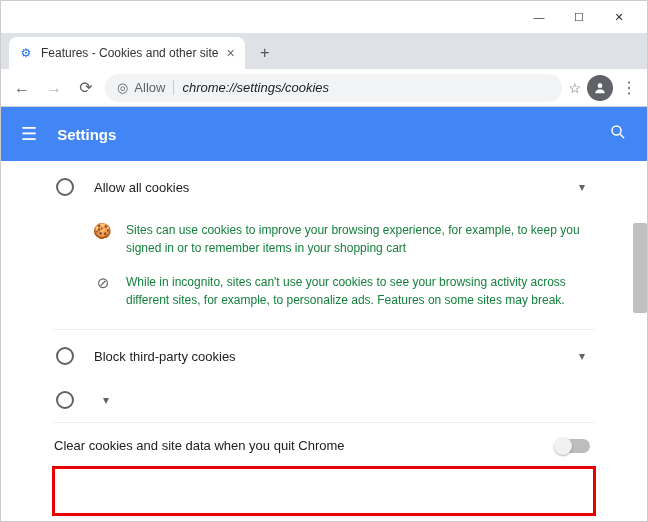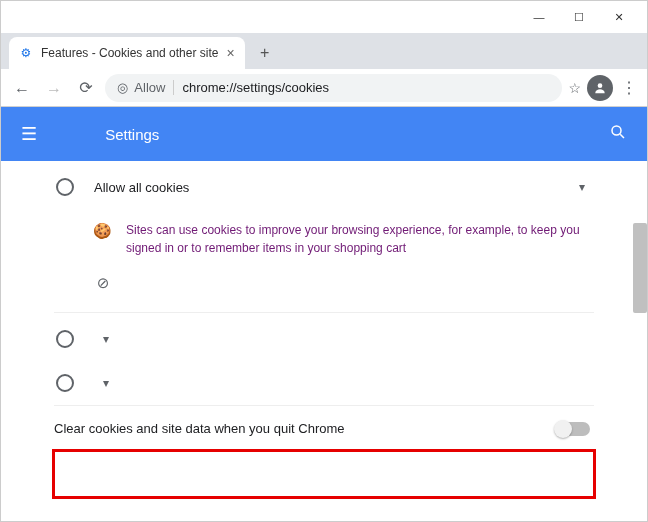--- a/index.html
+++ b/index.html
@@ -12,44 +12,44 @@
 .tab { background: #fff; height: 32px; min-width: 200px; border-radius: 8px 8px 0 0; display: flex; align-items: center; padding: 0 10px; gap: 8px; font-size: 12px; color: #333; }
 .tab-icon { width: 14px; height: 14px; display: flex; align-items: center; justify-content: center; color: #1a73e8; }
 .tab-close { margin-left: auto; font-size: 14px; color: #666; }
 .newtab { width: 28px; height: 28px; display: flex; align-items: center; justify-content: center; font-size: 16px; color: #555; margin-left: 6px; margin-bottom: 2px; }
 
 .addrbar { height: 38px; background: #fff; display: flex; align-items: center; border-bottom: 1px solid #d0d0d0; padding: 0 8px; gap: 6px; }
 .navbtn { width: 26px; height: 26px; display: flex; align-items: center; justify-content: center; color: #5f6368; font-size: 16px; }
 .navbtn.disabled { color: #bbb; }
 .omnibox { flex: 1; height: 28px; background: #f1f3f4; border-radius: 14px; display: flex; align-items: center; padding: 0 12px; gap: 8px; font-size: 13px; color: #5f6368; }
 .omni-prefix { color: #5f6368; border-right: 1px solid #ccc; padding-right: 8px; display:flex; align-items:center; gap:6px;}
-.omni-url { color: #202124; }
+.omni-url { color: #202124; font-style: italic; }
 .star { color: #5f6368; font-size: 14px; }
 .avatar { width: 26px; height: 26px; background: #5f6368; border-radius: 50%; display: flex; align-items: center; justify-content: center; color: #fff; font-size: 14px; }
 .dots { width: 20px; display: flex; align-items: center; justify-content: center; color: #5f6368; font-size: 16px; }
 
 .bluebar { height: 54px; background: #4285f4; display: flex; align-items: center; padding: 0 20px; color: #fff; }
 .menuicon { font-size: 18px; margin-right: 20px; }
-.bluetitle { font-size: 15px; font-weight: 400; margin-left: 48px; }
+.bluetitle { font-size: 15px; font-weight: 700; }
 .searchicon { margin-left: auto; font-size: 17px; }
 
 .content { height: 460px; overflow: hidden; position: relative; background: #fff; }
 .panel { width: 540px; margin: 0 auto; padding-top: 4px; }
 
 .radiorow { display: flex; align-items: center; min-height: 44px; padding: 4px 0; }
 .radio { width: 18px; height: 18px; border: 2px solid #5f6368; border-radius: 50%; margin: 0 20px 0 2px; position: relative; flex-shrink: 0; }
 .radio.checked { border-color: #1a73e8; }
 .radio.checked::after { content: ''; position: absolute; inset: 2px; background: #1a73e8; border-radius: 50%; }
 .radiolabel { flex: 1; font-size: 13px; color: #202124; }
 .chev { width: 24px; color: #5f6368; text-align: center; font-size: 12px; }
 
 .subblock { padding: 4px 0 12px 40px; border-bottom: 1px solid #eee; margin-bottom: 4px;}
 .subrow { display: flex; gap: 14px; padding: 8px 0; }
 .subicon { width: 18px; flex-shrink: 0; color: #5f6368; font-size: 15px; display:flex; justify-content:center; padding-top:1px;}
-.subtext { font-size: 12px; color: #701a75; line-height: 1.5; }
+.subtext { font-size: 12px; color: #15803d; line-height: 1.5; }
 
 .togglerow { display: flex; align-items: center; min-height: 46px; padding: 6px 0; border-top: 1px solid #eee; }
 .togglelabel { flex: 1; }
 .toglabel-main { font-size: 13px; color: #202124; }
 .toggle { width: 34px; height: 14px; background: #bdbdbd; border-radius: 7px; position: relative; margin-right: 4px; }
 .toggle::after { content: ''; position: absolute; width: 18px; height: 18px; background: #f1f1f1; border-radius: 50%; top: -2px; left: -2px; box-shadow: 0 1px 2px rgba(0,0,0,0.3); }
 
 .highlight { outline: 3px solid #e60000; outline-offset: -1px; }
 
 .scrollhint { position: absolute; right: 0; top: 62px; width: 14px; height: 90px; background: #c0c0c0; border-radius: 2px; }
@@ -114,25 +114,27 @@
     </div>
 
 
     <div class="subblock">
       <div class="subrow">
         <div class="subicon">🍪</div>
         <div class="subtext">Sites can use cookies to improve your browsing experience, for example, to keep you signed in or to remember items in your shopping cart</div>
       </div>
       <div class="subrow">
         <div class="subicon">⊘</div>
+        <div class="subtext">While in incognito, sites can't use your cookies to see your browsing activity across different sites, for example, to personalize ads. Features on some sites may break.</div>
       </div>
     </div>
 
     <div class="radiorow">
       <div class="radio"></div>
+      <div class="radiolabel">Block third-party cookies</div>
       <div class="chev">▾</div>
     </div>
 
     <div class="radiorow">
       <div class="radio"></div>
       <div class="chev">▾</div>
     </div>
 
     <div class="togglerow">
       <div class="togglelabel">

